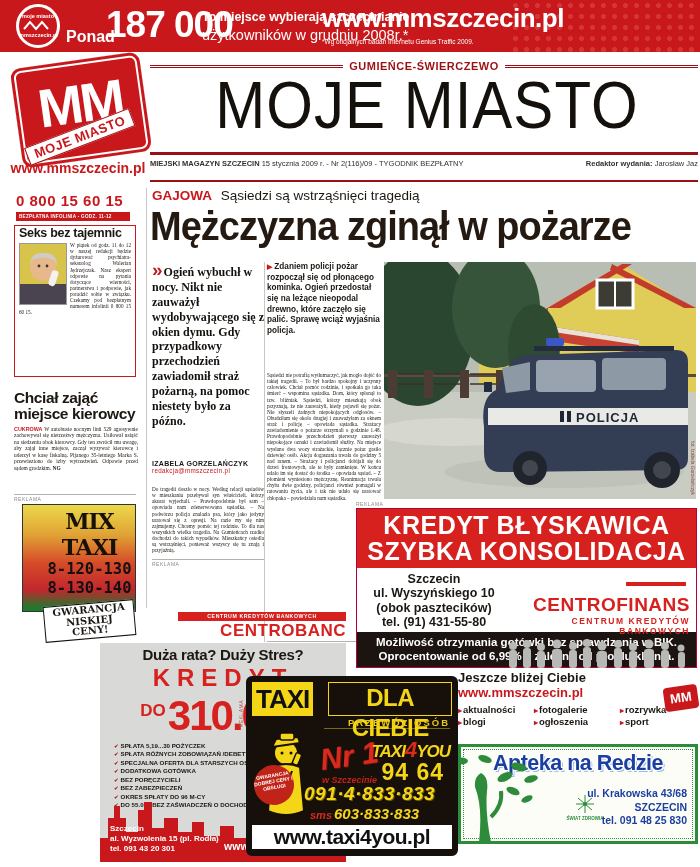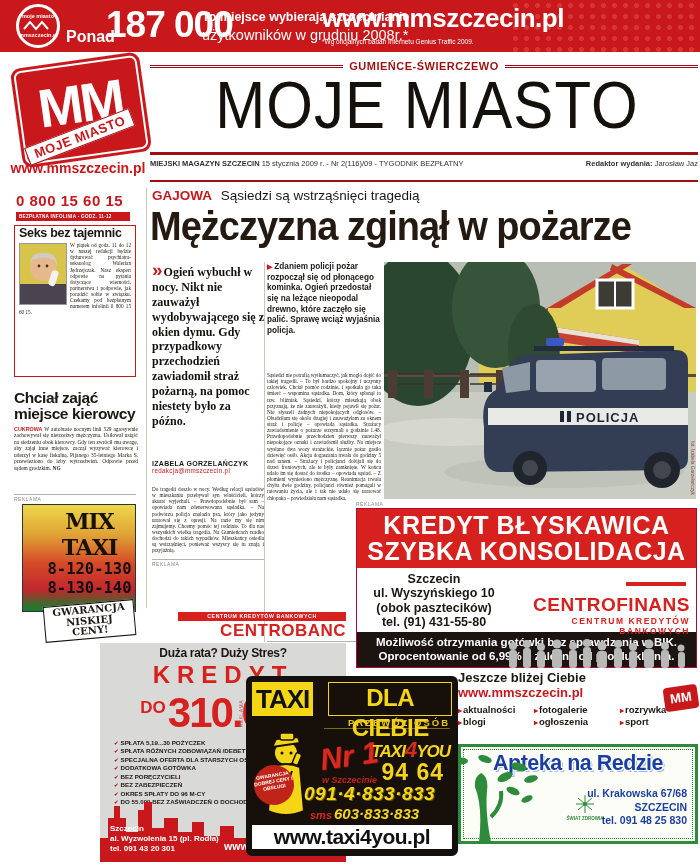--- a/index.html
+++ b/index.html
@@ -82,21 +82,21 @@
   .kredyt .cf .b1 .dash{display:inline-block;width:60px;height:4px;background:#d6211f;vertical-align:middle;margin-right:4px;}
   .kredyt .cf .b2{color:#d6211f;font-weight:bold;font-size:8.5px;letter-spacing:1.5px;}
   .kredyt .ft{background:#1c1410;color:#fff;text-align:center;font-weight:bold;font-size:11.5px;line-height:1.25;padding:3px 0;}
   
   .cb{left:100px;top:612px;width:246px;height:250px;}
   .cb .tb{position:absolute;right:0;top:0;width:168px;height:9px;background:#d6211f;color:#fff;
     font-size:5.2px;font-weight:bold;text-align:center;line-height:9px;letter-spacing:.6px;}
   .cb .bn{position:absolute;right:0;top:9px;width:168px;text-align:right;color:#d6211f;
     font-weight:bold;font-size:17px;letter-spacing:.5px;}
   .cb .gray{position:absolute;left:0;top:31px;width:246px;height:219px;background:#d9d9d7;overflow:hidden;}
-  .cb .tag{text-align:center;font-weight:bold;font-size:12px;margin-top:3px;letter-spacing:-.3px;}
+  .cb .tag{text-align:center;font-weight:bold;font-size:15px;margin-top:3px;letter-spacing:-.3px;}
   .cb .kr{text-align:center;color:#d6211f;font-weight:bold;font-size:24px;letter-spacing:7px;margin-top:1px;}
   .cb .amt{text-align:center;color:#d6211f;font-weight:bold;}
   .cb .amt .do{font-size:17px;vertical-align:14px;margin-right:2px;}
   .cb .amt .n{font-size:42px;letter-spacing:-2px;}
   .cb-bullets{margin:2px 0 0 14px;}
   .cb-b{font-size:6.2px;font-weight:bold;line-height:1.35;}
   .chk::before{content:"✔";color:#b1181c;margin-right:2px;font-size:5.5px;}
   .cb .sky{position:absolute;left:0;bottom:0;width:246px;height:74px;}
   .cb .addr{position:absolute;left:10px;bottom:8px;color:#fff;font-weight:bold;font-size:8px;line-height:1.25;}
   .cb .url{position:absolute;right:8px;bottom:10px;color:#fff;font-weight:bold;font-size:10.5px;}
@@ -471,19 +471,19 @@
             <line x1="11" y1="11" x2="11" y2="20"></line>
             <line x1="11" y1="11" x2="4" y2="17"></line>
             <line x1="11" y1="11" x2="2" y2="11"></line>
             <line x1="11" y1="11" x2="4" y2="5"></line>
           </g>
         <circle cx="11" cy="11" r="2" fill="#2e8b3c"></circle>
       </svg>
       <div>ŚWIAT ZDROWIA</div>
     </div>
     <div class="addr">
-      <div>ul. Krakowska 67/68</div>
+      <div>ul. Krakowska 43/68</div>
       <div>SZCZECIN</div>
       <div>tel. 091 48 25 830</div>
     </div>
   </div>
 
 </div>
 
 </body></html>

